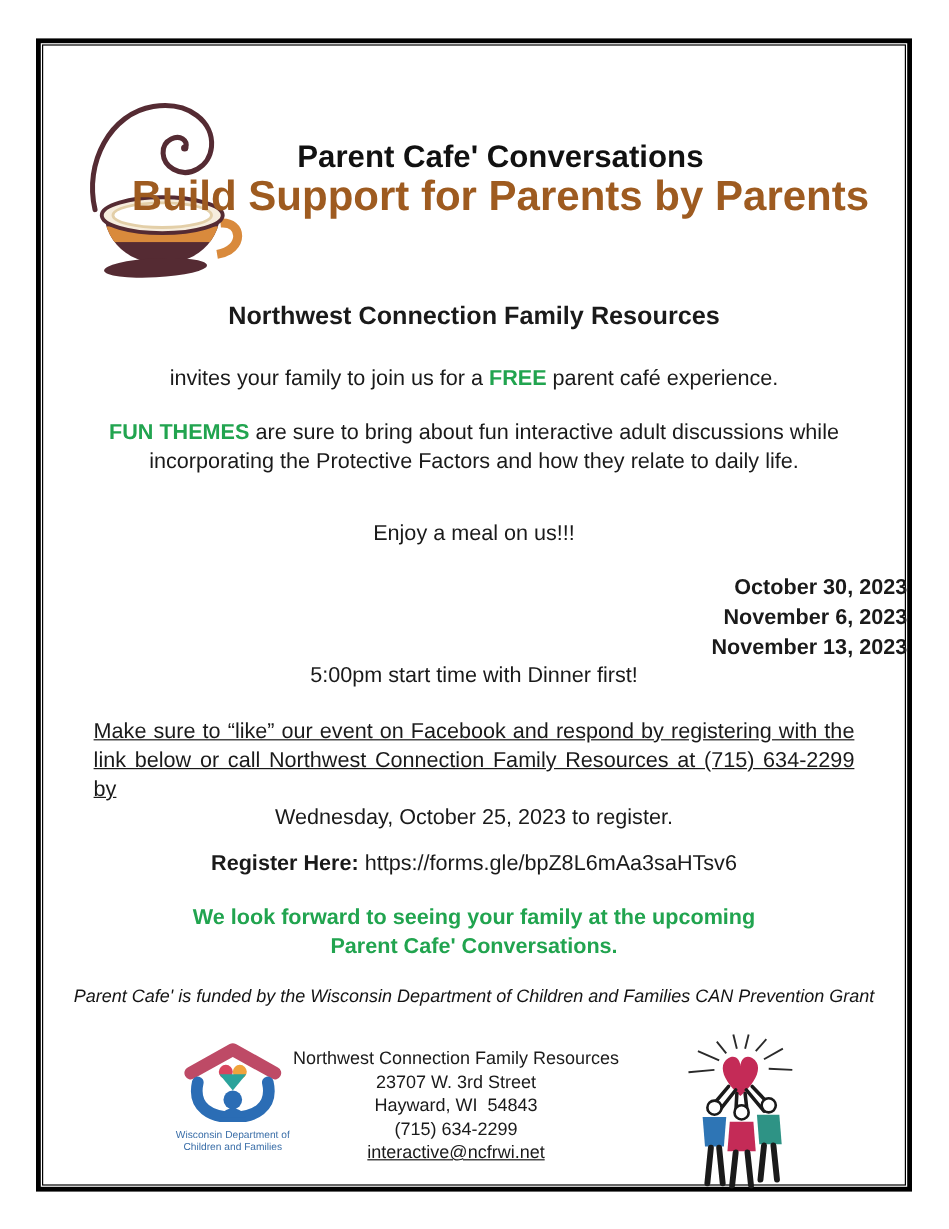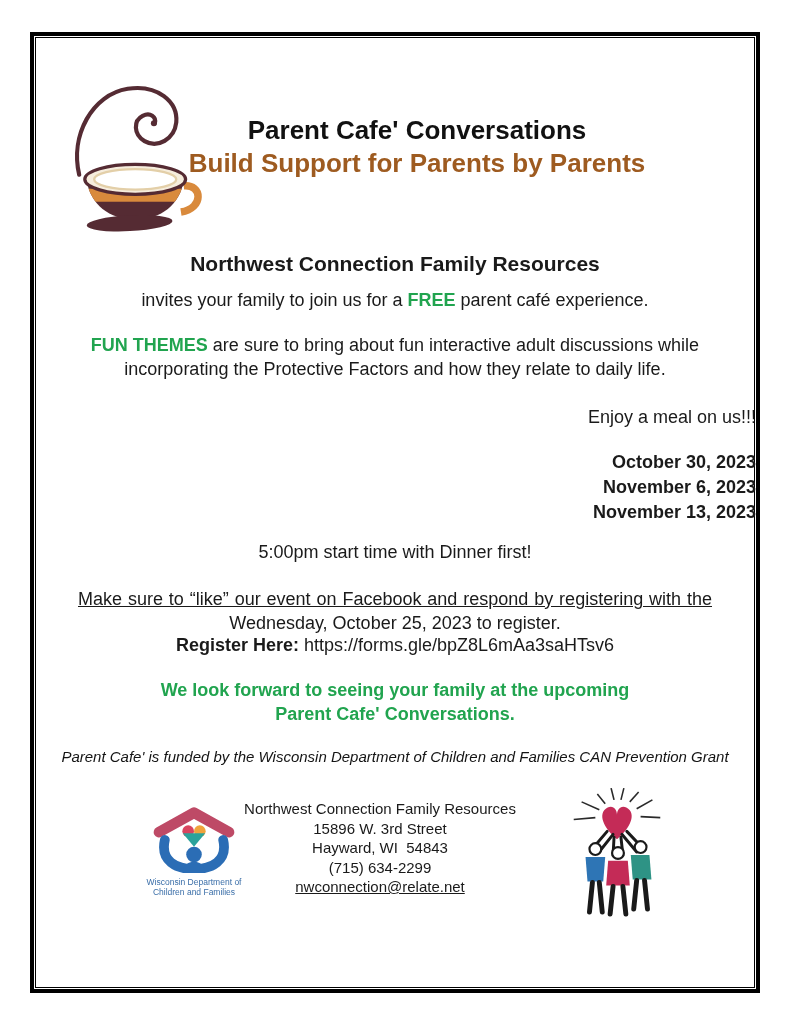--- a/index.html
+++ b/index.html
@@ -9,39 +9,39 @@
   .border-outer { position:absolute; left:30px; top:32px; width:730px; height:961px;
                   border:4px solid #000; box-sizing:border-box; }
   .border-inner { position:absolute; inset:1px; border:1px solid #000; pointer-events:none; }
   .content { position:relative; width:100%; height:100%; }
 
   
   .header { position:relative; height:202px; }
   .cup-logo { position:absolute; left:34px; top:40px; width:140px; height:160px; }
   .header-text { position:absolute; left:0; right:0; top:78px; padding-left:44px; text-align:center; }
   .title-line1 { font-size:26px; font-weight:bold; color:#111111; line-height:33px; }
-  .title-line2 { font-size:26px; font-weight:bold; line-height:33px; }
+  .title-line2 { font-size:35px; font-weight:bold; line-height:33px; }
 
   .org-heading { margin-top:14px; text-align:center; font-size:21px; font-weight:bold; }
-  .invite-line { margin-top:14px; text-align:center; font-size:18px; }
+  .invite-line { margin-top:29px; text-align:center; font-size:18px; }
   .themes { margin-top:22px; text-align:center; font-size:18px; line-height:24px; }
-  .meal-line { margin-top:26px; text-align:right; font-size:18px; }
+  .meal-line { margin-top:38px; text-align:center; font-size:18px; }
   .dates { margin-top:22px; margin-left:60px; text-align:right; font-size:18px; font-weight:bold; line-height:25px; }
-  .time-line { margin-top:17px; text-align:center; font-size:18px; }
+  .time-line { text-align:center; font-size:18px; }
 
   .register-par { margin-top:24px; padding:0 44px; font-size:18px; line-height:24px; }
   .jline { text-align:justify; text-align-last:justify;text-decoration:underline; }
   .jlast { text-align:center; }
-  .register-line { margin-top:0; text-align:center; font-size:18px; }
+  .register-line { margin-top:16px; text-align:center; font-size:18px; }
 
   .closing { margin-top:22px; text-align:center; font-size:18px; font-weight:bold; line-height:24px; }
   .funding-note { margin-top:22px; text-align:center; font-size:15px; font-style:italic; color:#141414; }
 
   .footer { position:relative; margin-top:26px; height:140px; }
-  .wdcf { position:absolute; left:100px; top:12px; width:120px; text-align:center; }
+  .wdcf { position:absolute; left:100px; top:0; width:120px; text-align:center; }
   .wdcf-text { font-size:8.5px; line-height:10px; color:#3A6EA8; }
   .footer-center { position:absolute; left:0; right:30px; top:8px; text-align:center; font-size:15px; line-height:19.5px; }
   .footer-email { text-decoration:underline; color:#1a1a1a; }
   .family-logo { position:absolute; right:80px; top:-4px; width:118px; height:132px; }
 
   .green { font-weight:bold; }
   .prewrap { white-space:pre-wrap; }
 </style>
 </head>
 <body>
@@ -87,20 +87,21 @@
       <div class="dates">
         <div>October 30, 2023</div>
         <div>November 6, 2023</div>
         <div>November 13, 2023</div>
       </div>
 
       <div class="time-line">5:00pm start time with Dinner first!</div>
 
       <div class="register-par">
         <div class="jline">Make sure to “like” our event on Facebook and respond by registering with the</div>
+        <div class="jline">link below or call Northwest Connection Family Resources at (715) 634-2299 by</div>
         <div class="jlast">Wednesday, October 25, 2023 to register.</div>
       </div>
       <div class="register-line"><span style="font-weight:bold;">Register Here: </span><span>https://forms.gle/bpZ8L6mAa3saHTsv6</span></div>
 
       <div class="closing" style="color:#21A44F;">
         <div>We look forward to seeing your family at the upcoming</div>
         <div>Parent Cafe' Conversations.</div>
       </div>
 
       <div class="funding-note">Parent Cafe' is funded by the Wisconsin Department of Children and Families CAN Prevention Grant</div>
@@ -116,24 +117,24 @@
             <circle cx="44" cy="29" r="6" fill="#D9455F"></circle>
             <circle cx="56" cy="29" r="6" fill="#F0A33C"></circle>
             <path d="M38.5 31 L 61.5 31 L 50 45 Z" fill="#2BA39B"></path>
           </svg>
           <div class="wdcf-text">Wisconsin Department of</div>
           <div class="wdcf-text">Children and Families</div>
         </div>
 
         <div class="footer-center">
           <div>Northwest Connection Family Resources</div>
-          <div>15896 W. 3rd Street</div>
+          <div>23707 W. 3rd Street</div>
           <div class="prewrap">Hayward, WI  54843</div>
           <div>(715) 634-2299</div>
-          <div><span class="footer-email">nwconnection@relate.net</span></div>
+          <div><span class="footer-email">interactive@ncfrwi.net</span></div>
         </div>
 
         <svg class="family-logo" viewBox="0 0 120 132">
           <g stroke="#2a2a2a" stroke-width="1.6">
             <line x1="40" y1="6" x2="48" y2="16"></line>
             <line x1="54" y1="0" x2="57" y2="12"></line>
             <line x1="67" y1="0" x2="64" y2="12"></line>
             <line x1="82" y1="4" x2="73" y2="14"></line>
             <line x1="24" y1="14" x2="42" y2="22"></line>
             <line x1="96" y1="12" x2="80" y2="21"></line>

